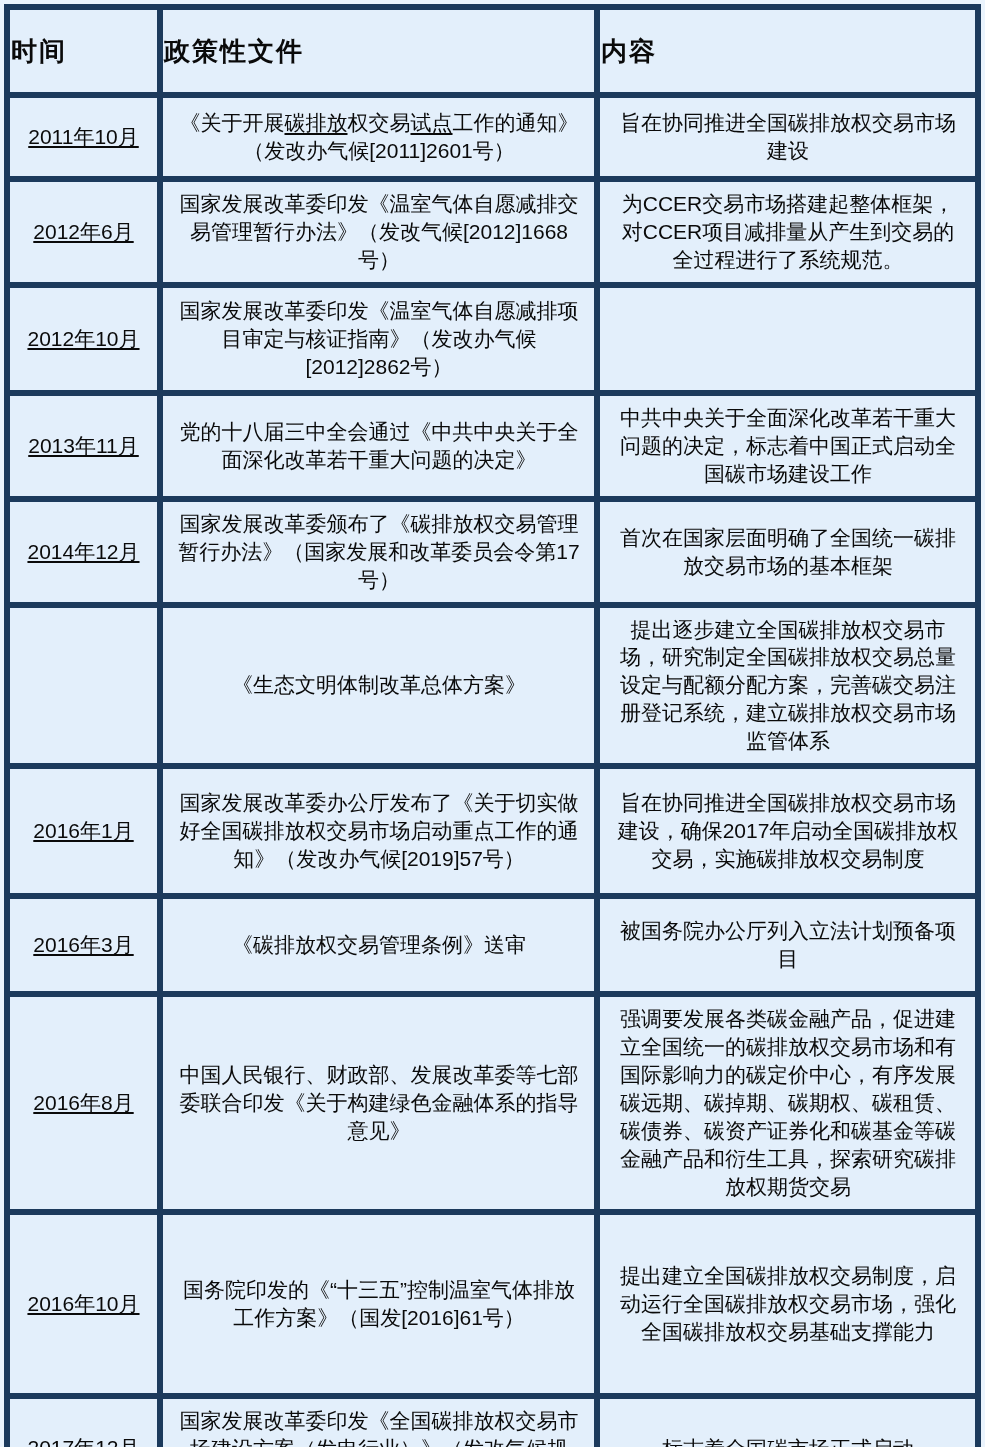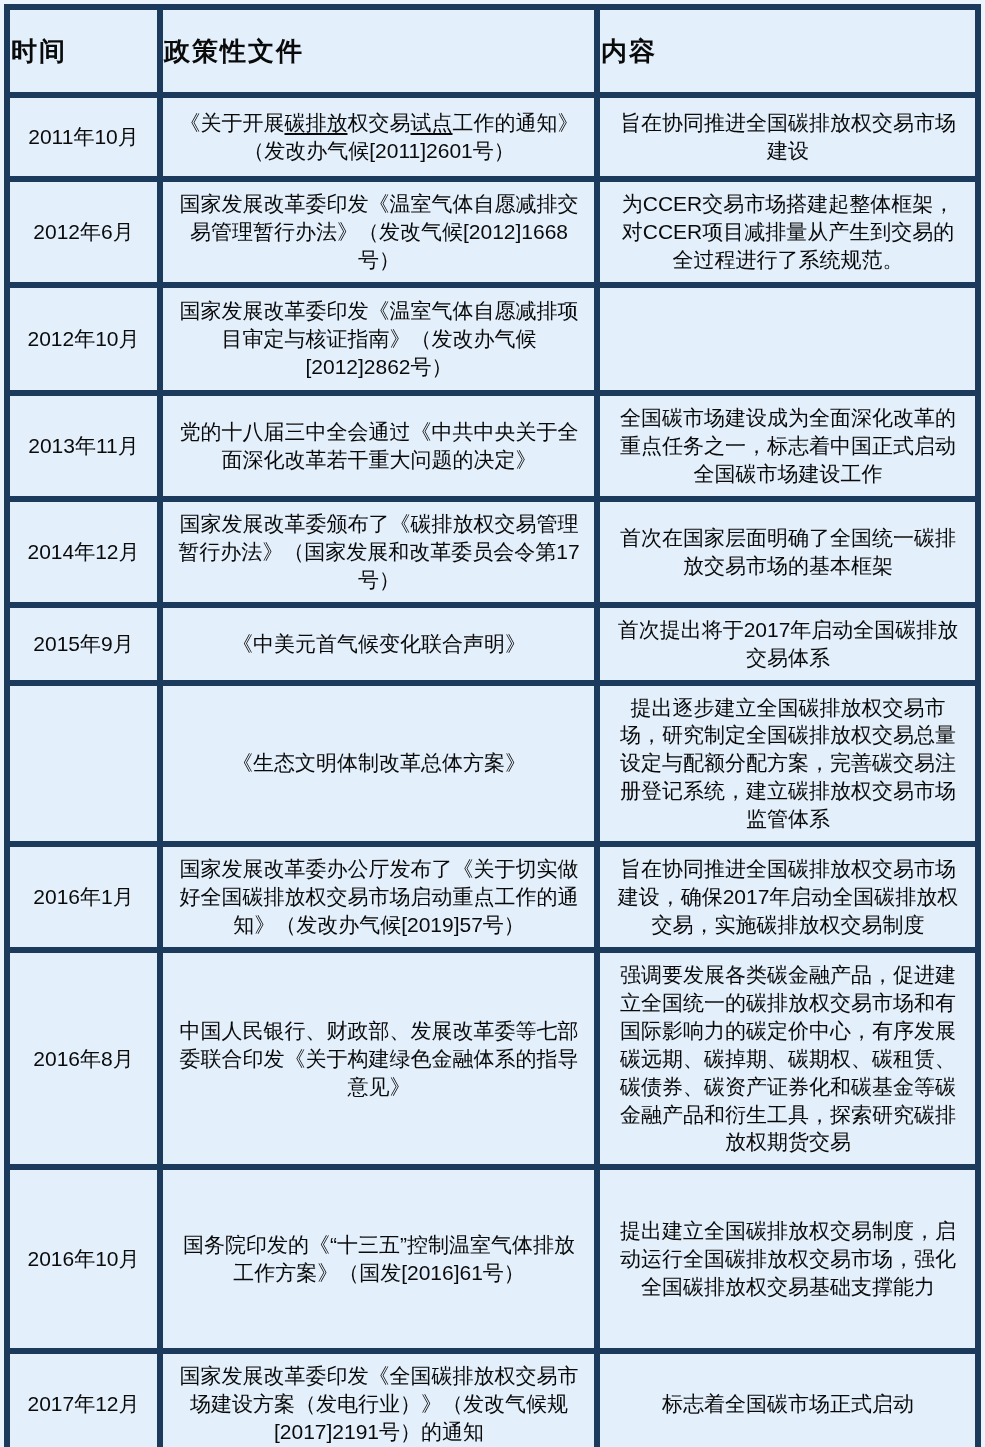--- a/index.html
+++ b/index.html
@@ -41,20 +41,21 @@
     text-align:left;
     letter-spacing:2px;
   }
   .col-time{width:153px;}
   .col-policy{width:437px;}
   .col-content{width:auto;}
   td.time{
     text-align:center;
     font-size:21px;
     padding:4px 6px;
+    text-decoration:underline;
   }
   td.policy, td.content{
     text-align:center;
     font-size:21px;
     line-height:1.33;
     padding:8px 11px 8px 12px;
   }
   span.u{
     text-decoration:underline;
     text-underline-offset:3px;
@@ -103,41 +104,41 @@
         <td class="content">为CCER交易市场搭建起整体框架，对CCER项目减排量从产生到交易的全过程进行了系统规范。</td>
       </tr>
       <tr>
         <td class="time">2012年10月</td>
         <td class="policy">国家发展改革委印发《温室气体自愿减排项目审定与核证指南》（发改办气候[2012]2862号）</td>
         <td class="content"></td>
       </tr>
       <tr>
         <td class="time">2013年11月</td>
         <td class="policy">党的十八届三中全会通过《中共中央关于全面深化改革若干重大问题的决定》</td>
-        <td class="content">全国碳市场建设成为全面深化改革的重点任务之一，标志着中国正式启动全国碳市场建设工作</td>
+        <td class="content">中共中央关于全面深化改革若干重大问题的决定，标志着中国正式启动全国碳市场建设工作</td>
       </tr>
       <tr>
         <td class="time">2014年12月</td>
         <td class="policy">国家发展改革委颁布了《碳排放权交易管理暂行办法》（国家发展和改革委员会令第17号）</td>
         <td class="content">首次在国家层面明确了全国统一碳排放交易市场的基本框架</td>
-      </tr>
-      <tr>
-        <td class="time">2015年9月</td>
-        <td class="policy">《中美元首气候变化联合声明》</td>
-        <td class="content">首次提出将于2017年启动全国碳排放交易体系</td>
       </tr>
       <tr>
         <td class="time"></td>
         <td class="policy">《生态文明体制改革总体方案》</td>
         <td class="content">提出逐步建立全国碳排放权交易市场，研究制定全国碳排放权交易总量设定与配额分配方案，完善碳交易注册登记系统，建立碳排放权交易市场监管体系</td>
       </tr>
       <tr>
         <td class="time">2016年1月</td>
         <td class="policy">国家发展改革委办公厅发布了《关于切实做好全国碳排放权交易市场启动重点工作的通知》（发改办气候[2019]57号）</td>
         <td class="content">旨在协同推进全国碳排放权交易市场建设，确保2017年启动全国碳排放权交易，实施碳排放权交易制度</td>
+      </tr>
+      <tr>
+        <td class="time">2016年3月</td>
+        <td class="policy">《碳排放权交易管理条例》送审</td>
+        <td class="content">被国务院办公厅列入立法计划预备项目</td>
       </tr>
       <tr>
         <td class="time">2016年8月</td>
         <td class="policy">中国人民银行、财政部、发展改革委等七部委联合印发《关于构建绿色金融体系的指导意见》</td>
         <td class="content">强调要发展各类碳金融产品，促进建立全国统一的碳排放权交易市场和有国际影响力的碳定价中心，有序发展碳远期、碳掉期、碳期权、碳租赁、碳债券、碳资产证券化和碳基金等碳金融产品和衍生工具，探索研究碳排放权期货交易</td>
       </tr>
       <tr>
         <td class="time">2016年10月</td>
         <td class="policy">国务院印发的《“十三五”控制温室气体排放工作方案》（国发[2016]61号）</td>
         <td class="content">提出建立全国碳排放权交易制度，启动运行全国碳排放权交易市场，强化全国碳排放权交易基础支撑能力</td>

